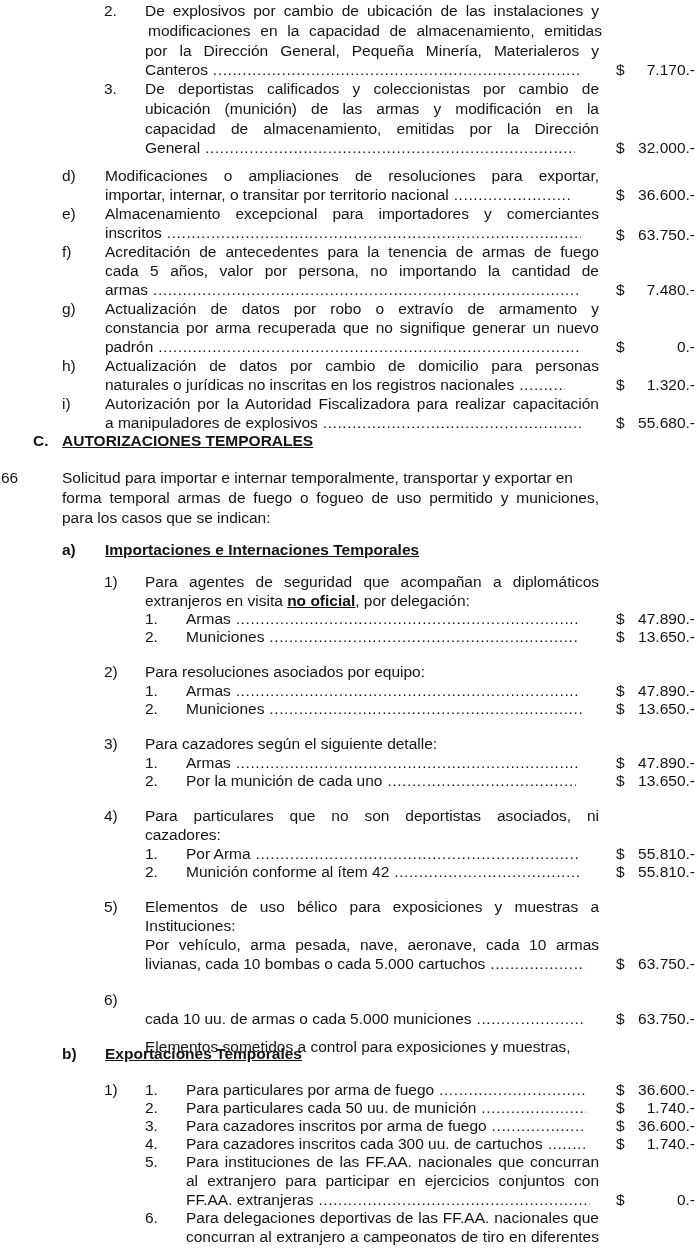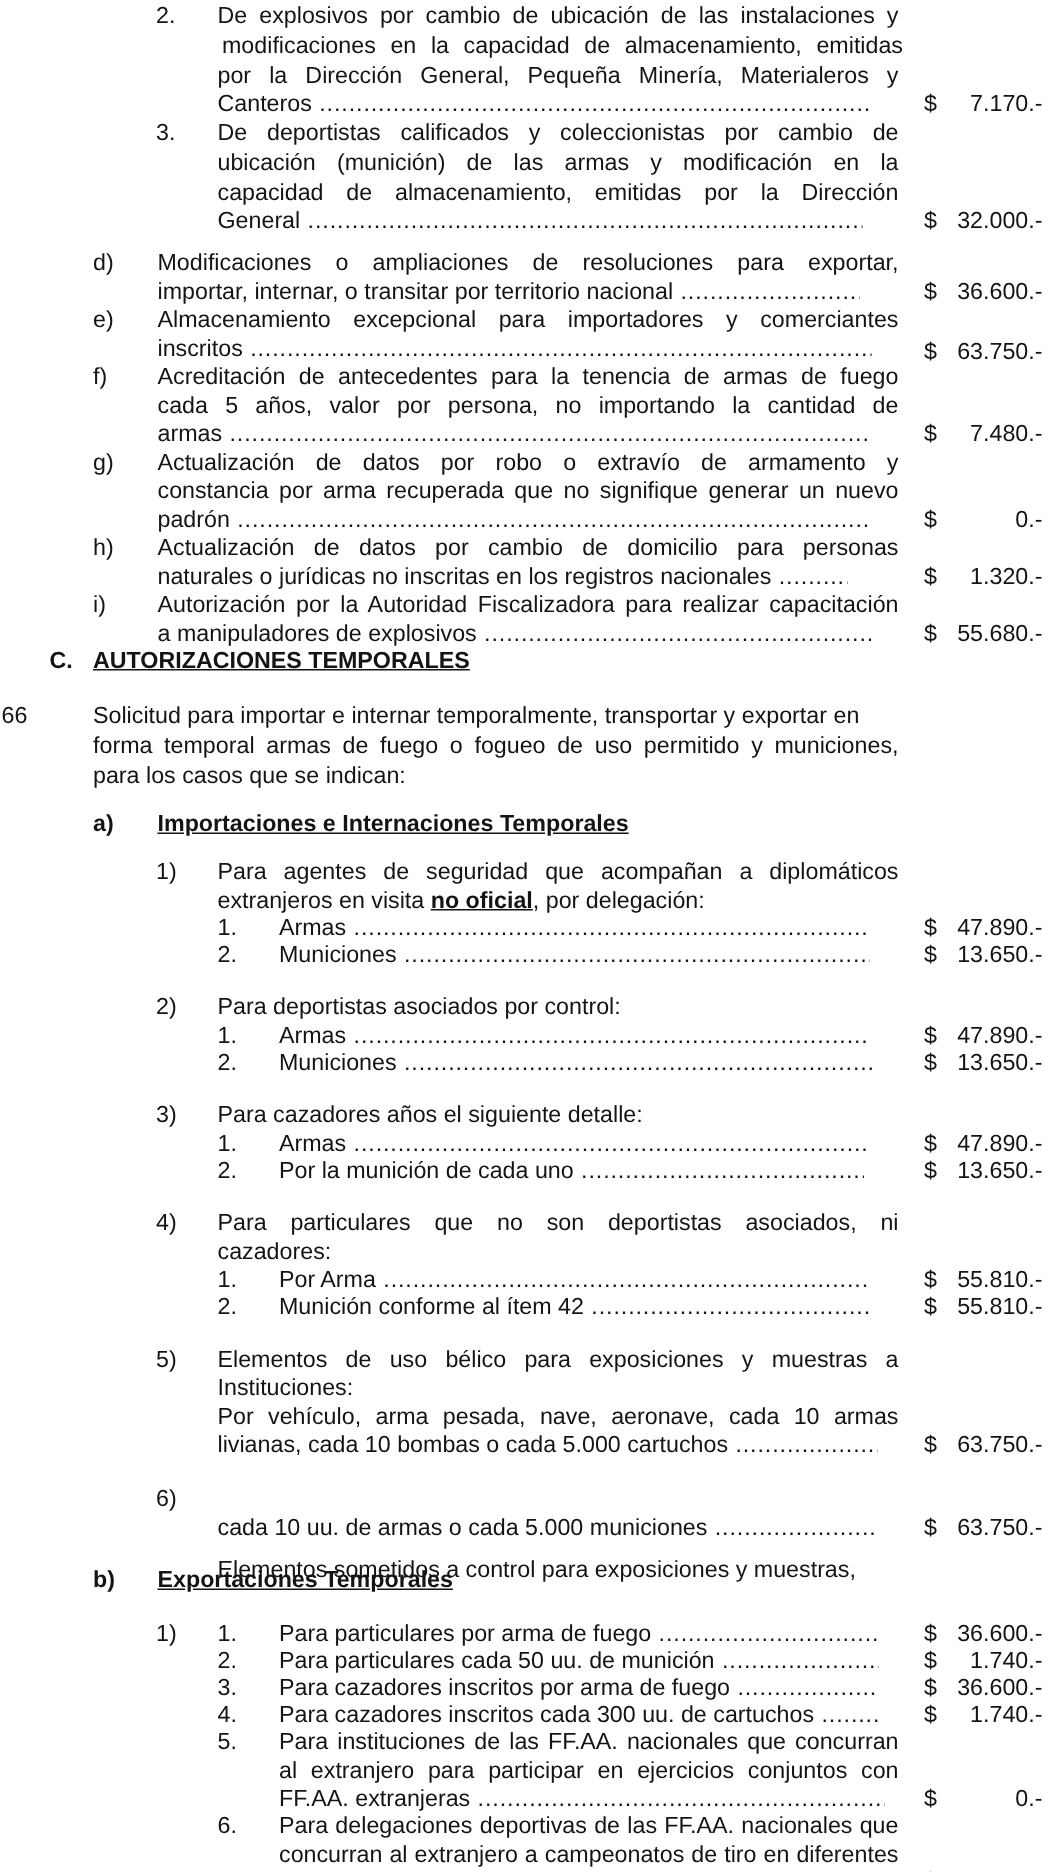--- a/index.html
+++ b/index.html
@@ -117,34 +117,34 @@
   <span class="dollar" style="left:616px;top:610px;">$</span>
   <span class="amt" style="left:615px;top:610px;">47.890.-</span>
   <span class="num" style="left:145px;top:628px;">2.</span>
   <div class="lead" style="left:186px;top:628px;width:394px;">Municiones</div>
   <span class="dollar" style="left:616px;top:628px;">$</span>
   <span class="amt" style="left:615px;top:628px;">13.650.-</span>
 </div>
 
 <div>
   <span class="num" style="left:104px;top:663px;">2)</span>
-  <div class="ln" style="left:145px;top:663px;">Para deportistas asociados por control:</div>
+  <div class="ln" style="left:145px;top:663px;">Para resoluciones asociados por equipo:</div>
   <span class="num" style="left:145px;top:682px;">1.</span>
   <div class="lead" style="left:186px;top:682px;width:394px;">Armas</div>
   <span class="dollar" style="left:616px;top:682px;">$</span>
   <span class="amt" style="left:615px;top:682px;">47.890.-</span>
   <span class="num" style="left:145px;top:700px;">2.</span>
   <div class="lead" style="left:186px;top:700px;width:398px;">Municiones</div>
   <span class="dollar" style="left:616px;top:700px;">$</span>
   <span class="amt" style="left:615px;top:700px;">13.650.-</span>
 </div>
 
 <div>
   <span class="num" style="left:104px;top:735px;">3)</span>
-  <div class="ln" style="left:145px;top:735px;">Para cazadores años el siguiente detalle:</div>
+  <div class="ln" style="left:145px;top:735px;">Para cazadores según el siguiente detalle:</div>
   <span class="num" style="left:145px;top:754px;">1.</span>
   <div class="lead" style="left:186px;top:754px;width:394px;">Armas</div>
   <span class="dollar" style="left:616px;top:754px;">$</span>
   <span class="amt" style="left:615px;top:754px;">47.890.-</span>
   <span class="num" style="left:145px;top:772px;">2.</span>
   <div class="lead" style="left:186px;top:772px;width:390px;">Por la munición de cada uno</div>
   <span class="dollar" style="left:616px;top:772px;">$</span>
   <span class="amt" style="left:615px;top:772px;">13.650.-</span>
 </div>
 

